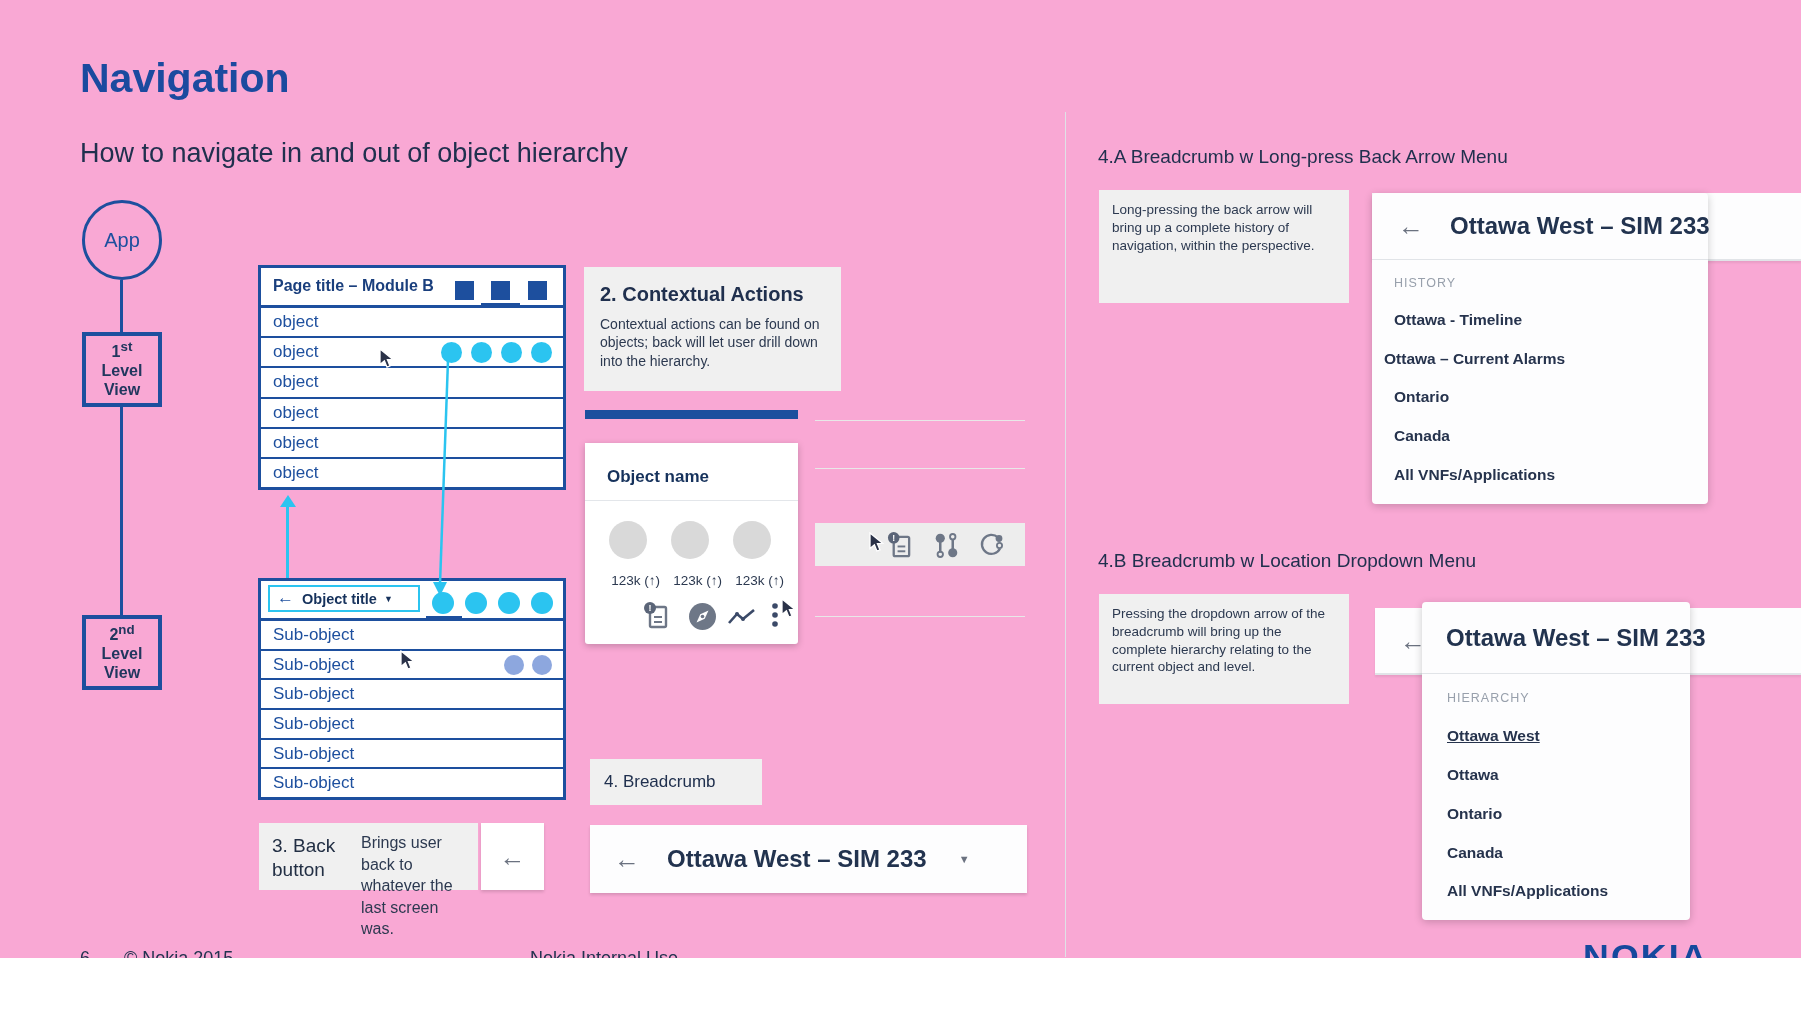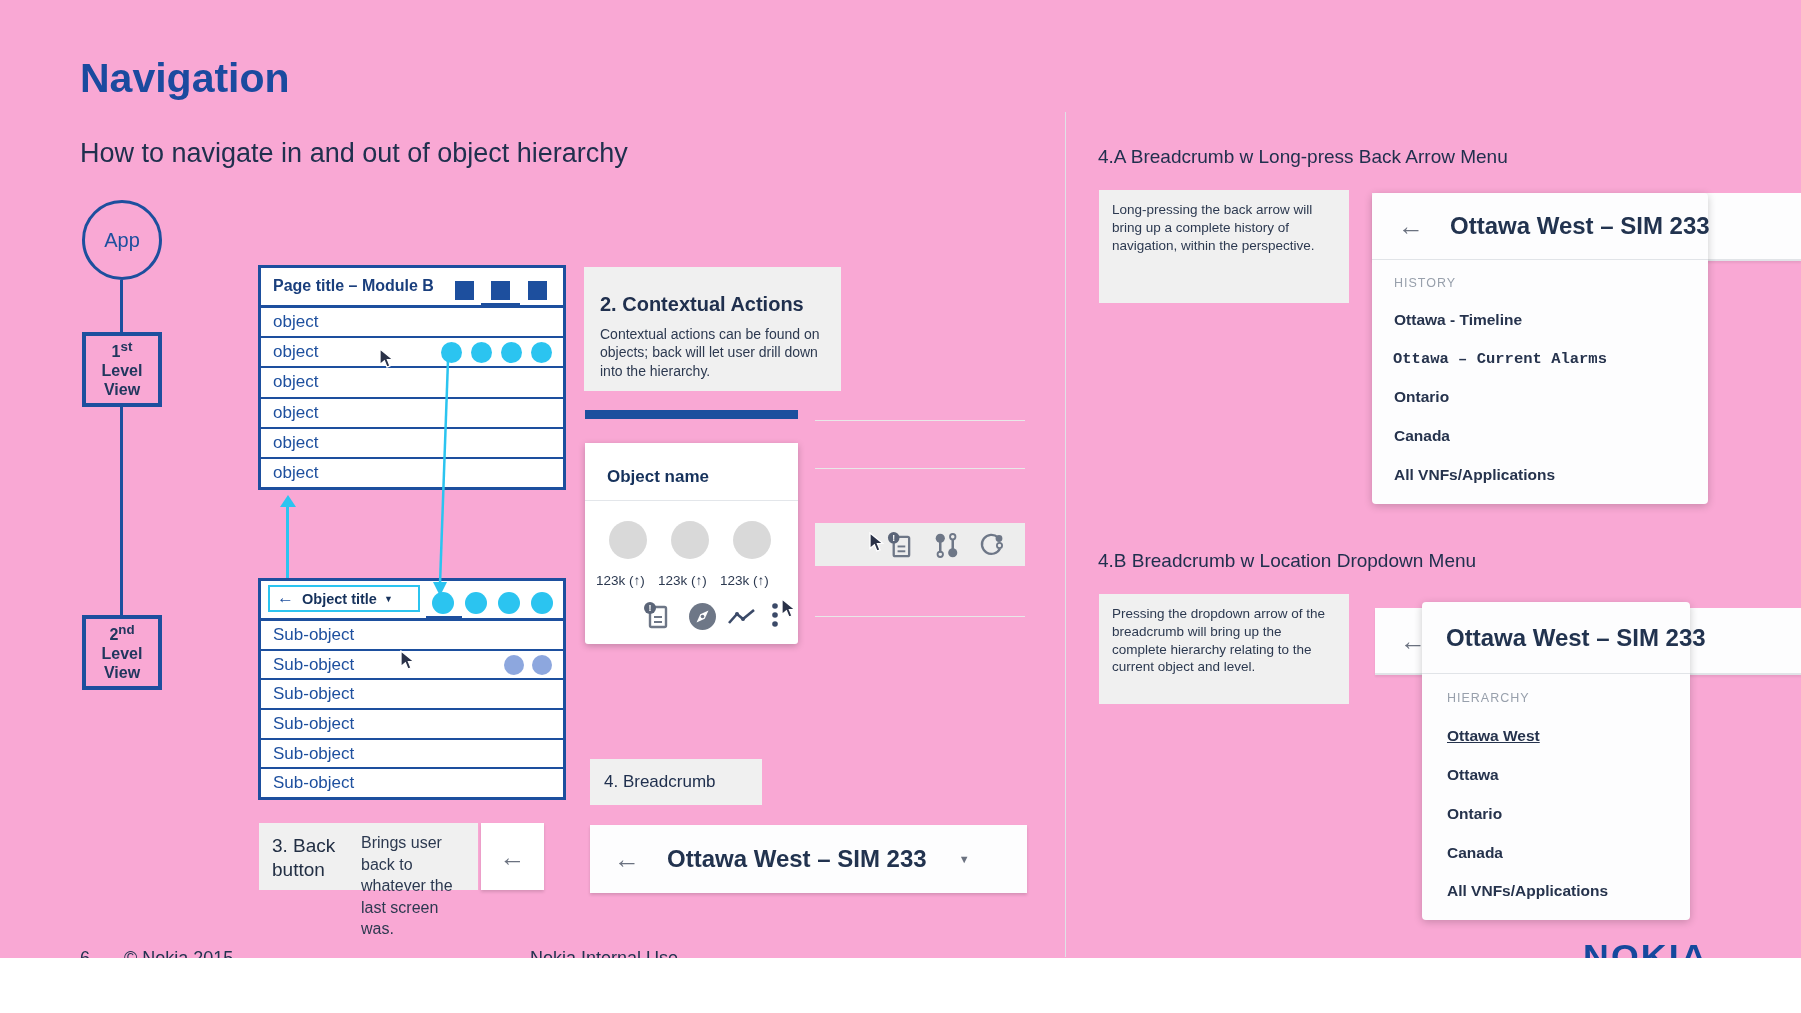--- a/index.html
+++ b/index.html
@@ -30,21 +30,21 @@
   .tabline{position:absolute;height:3px;background:#1d4f9e;}
   .cyan-dot{width:21px;height:21px;border-radius:50%;background:#2bc4f0;flex:none;}
   .peri-dot{width:20px;height:20px;border-radius:50%;background:#8da7de;flex:none;}
   
   .gpanel{background:#f0f0f0;box-sizing:border-box;}
   .gp-title{font-size:20px;font-weight:600;color:#20304e;}
   .gp-body{font-size:14px;color:#2c3950;line-height:1.32;}
   
   .card-shadow{background:#fff;box-shadow:0 2px 7px rgba(0,0,0,.22);margin-top:24px;}
   .oc-title{font-size:17px;font-weight:700;color:#16325c;}
-  .stat{font-size:13.5px;color:#2c3950;text-align:left;width:64px;}
+  .stat{font-size:13.5px;color:#2c3950;text-align:right;width:64px;}
   
   .bbar{background:#fdfdfe;box-shadow:0 2px 3px rgba(0,0,0,.14);}
   .bc-arrow{color:#6b7280;font-size:26px;line-height:1;}
   .bc-title{font-size:24px;font-weight:600;color:#22334f;white-space:nowrap;}
   .menu-card{background:#fdfdfe;border-radius:4px;box-shadow:0 2px 9px rgba(0,0,0,.20);z-index:3;}
   .menu-group{font-size:12.5px;letter-spacing:1px;color:#98a0ac;font-weight:400;}
   .menu-item{font-size:15.5px;font-weight:600;color:#26334d;white-space:nowrap;}
   .hdiv{background:#e3e6ea;height:1px;}
   .footer-txt{font-size:18px;color:#22334f;}
   .nokia-logo{font-size:33px;font-weight:800;color:#15499d;letter-spacing:2px;
@@ -146,21 +146,21 @@
         </div>
       <div class="mt-row">
           <span>Sub-object</span>
         </div>
       <div class="mt-row">
           <span>Sub-object</span>
         </div>
     </div>
   </div>
 
-  <div class="abs gpanel" style="left:584px;top:267px;width:257px;height:124px;padding:26px 16px;">
+  <div class="abs gpanel" style="left:584px;top:267px;width:257px;height:124px;padding:16px 16px;">
     <div class="gp-title" style="margin-bottom:9px;">2. Contextual Actions</div>
     <div class="gp-body" style="width:228px;">Contextual actions can be found on objects; back will let user drill down into the hierarchy.</div>
   </div>
 
   <div class="abs" style="left:585px;top:410px;width:213px;height:210px;z-index:2;">
     <div style="height:9px;background:#1d4f9e;"></div>
     <div class="card-shadow" style="position:relative;height:201px;border-radius:0 0 3px 3px;">
       <div class="abs oc-title" style="left:22px;top:24px;">Object name</div>
       <div class="abs hdiv" style="left:0;top:57px;width:213px;"></div>
       <span class="abs" style="left:24px;top:78px;width:38px;height:38px;border-radius:50%;background:#d9d9d9;"></span>
@@ -253,21 +253,21 @@
 
   <div class="abs" style="left:1372px;top:193px;width:429px;height:66px;background:#fdfdfe;border-bottom:2px solid #e1e4e8;box-shadow:0 2px 2px rgba(0,0,0,.07);"></div>
 
   <div class="abs menu-card" style="left:1372px;top:193px;width:336px;height:311px;">
     <div style="height:66px;border-bottom:1px solid #e1e4e8;display:flex;align-items:center;">
       <span class="bc-arrow" style="margin-left:26px;">←</span>
       <span class="bc-title" style="margin-left:26px;">Ottawa West – SIM 233</span>
     </div>
     <div class="abs menu-group" style="left:22px;top:83px;">HISTORY</div>
     <div class="abs menu-item" style="left:22px;top:118px;">Ottawa - Timeline</div>
-    <div class="abs menu-item" style="left:21px;top:157px;font-family:Liberation Mono, monospace;">Ottawa – Current Alarms</div>
+    <div class="abs menu-item" style="left:12px;top:157px;">Ottawa – Current Alarms</div>
     <div class="abs menu-item" style="left:22px;top:195px;">Ontario</div>
     <div class="abs menu-item" style="left:22px;top:234px;">Canada</div>
     <div class="abs menu-item" style="left:22px;top:273px;">All VNFs/Applications</div>
   </div>
 
   <div class="abs sec-head" style="left:1098px;top:550px;">4.B Breadcrumb w Location Dropdown Menu</div>
   <div class="abs gpanel" style="left:1099px;top:594px;width:250px;height:110px;padding:11px 13px;">
     <div class="gp-body" style="font-size:13.5px;width:222px;">Pressing the dropdown arrow of the breadcrumb will bring up the complete hierarchy relating to the current object and level.</div>
   </div>
 

